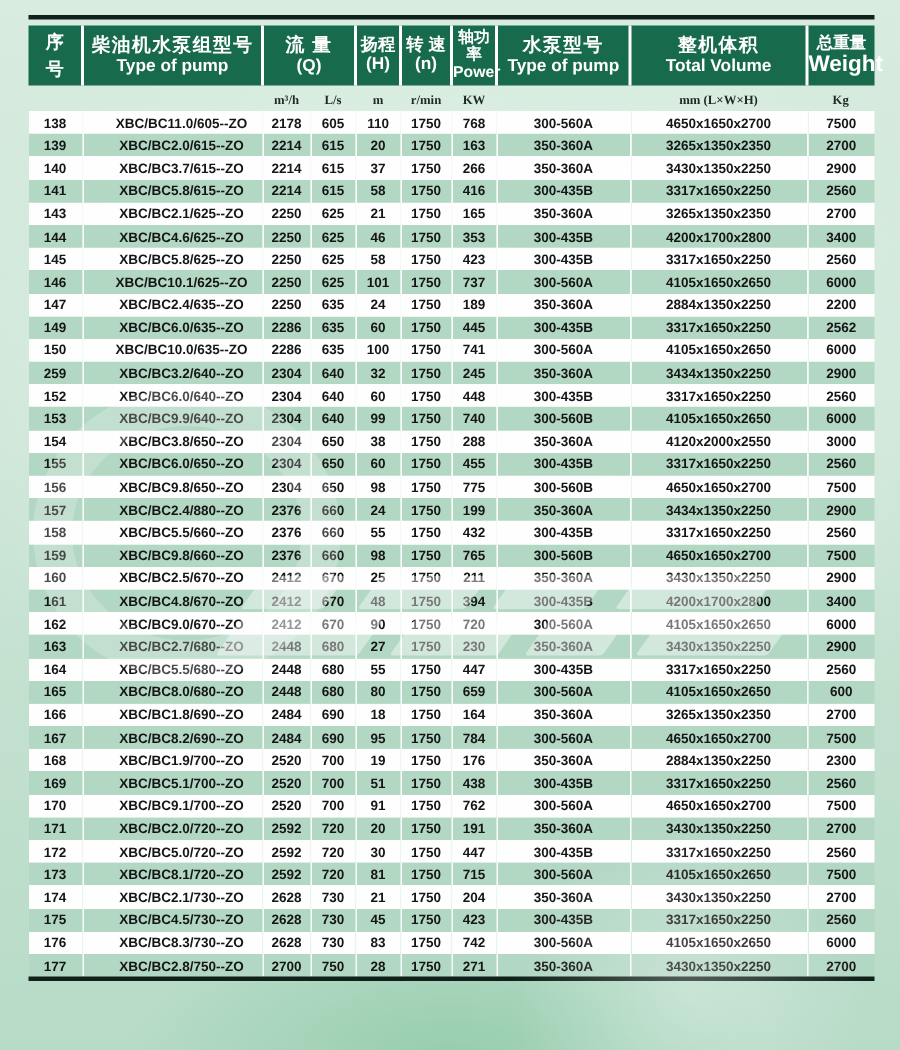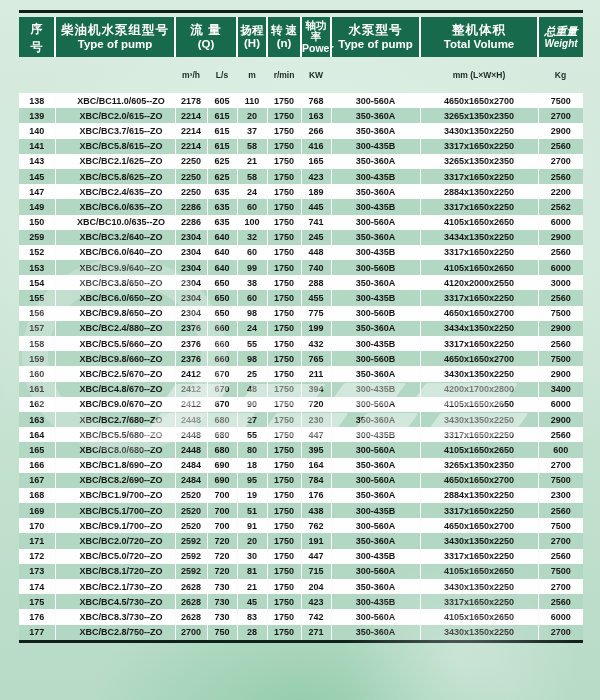--- a/index.html
+++ b/index.html
@@ -31,27 +31,27 @@
   .rule { height:3px; background:#10201a; }
   .rule-top { margin-bottom:4px; }
 
   table { width:564px; border-collapse:collapse; table-layout:fixed; }
 
   thead tr.head-row { height:40px; }
   thead tr.head-row th {
     background:#186a4d; color:#fff; font-weight:bold; text-align:center;
     vertical-align:middle; padding:0; border-right:2px solid #fff; line-height:1.1;
   }
-  thead tr.head-row th:last-child { border-right:none;font-style:italic; }
+  thead tr.head-row th:last-child { border-right:none; }
   .zh { display:block; font-size:12.5px; letter-spacing:1px; }
   .en { display:block; font-size:11.5px; letter-spacing:0; }
   .zh-small { display:block; font-size:11.5px; letter-spacing:0; }
   .serial-stack { font-size:12px; line-height:13px; letter-spacing:0; }
 
-  thead tr.units-row { height:36px; }
+  thead tr.units-row { height:17px;font-family:Liberation Serif, serif; }
   thead tr.units-row td {
     background:transparent; color:#1d2b24; font-weight:bold; font-size:8.5px;
     text-align:center; vertical-align:middle; padding:0;
   }
 
   tbody tr { height:15.2px; }
   tbody tr:nth-child(even) td { background:#b2d7c3; }
   tbody tr:nth-child(odd)  td { background:#fdfefd; }
   tbody td {
     font-size:9px; font-weight:bold; color:#151515; text-align:center;
@@ -122,21 +122,21 @@
           <th>
             <span class="zh">水泵型号</span>
             <span class="en">Type of pump</span>
           </th>
           <th>
             <span class="zh">整机体积</span>
             <span class="en">Total Volume</span>
           </th>
           <th>
             <span class="zh-small" style="font-size:11px">总重量</span>
-            <span class="en" style="font-size:10px">Weight</span>
+            <span class="en" style="font-size:15px">Weight</span>
           </th>
         </tr>
 
         <tr class="units-row">
           <td></td>
           <td></td>
           <td>m³/h</td>
           <td>L/s</td>
           <td>m</td>
           <td>r/min</td>
@@ -202,32 +202,56 @@
     <td>2250</td>
     <td>625</td>
     <td>21</td>
     <td>1750</td>
     <td>165</td>
     <td>350-360A</td>
     <td>3265x1350x2350</td>
     <td>2700</td>
   </tr>
           <tr>
+    <td>144</td>
+    <td class="left">XBC/BC4.6/625--ZO</td>
+    <td>2250</td>
+    <td>625</td>
+    <td>46</td>
+    <td>1750</td>
+    <td>353</td>
+    <td>300-435B</td>
+    <td>4200x1700x2800</td>
+    <td>3400</td>
+  </tr>
+          <tr>
     <td>145</td>
     <td class="left">XBC/BC5.8/625--ZO</td>
     <td>2250</td>
     <td>625</td>
     <td>58</td>
     <td>1750</td>
     <td>423</td>
     <td>300-435B</td>
     <td>3317x1650x2250</td>
     <td>2560</td>
   </tr>
           <tr>
+    <td>146</td>
+    <td class="left">XBC/BC10.1/625--ZO</td>
+    <td>2250</td>
+    <td>625</td>
+    <td>101</td>
+    <td>1750</td>
+    <td>737</td>
+    <td>300-560A</td>
+    <td>4105x1650x2650</td>
+    <td>6000</td>
+  </tr>
+          <tr>
     <td>147</td>
     <td class="left">XBC/BC2.4/635--ZO</td>
     <td>2250</td>
     <td>635</td>
     <td>24</td>
     <td>1750</td>
     <td>189</td>
     <td>350-360A</td>
     <td>2884x1350x2250</td>
     <td>2200</td>
@@ -424,21 +448,21 @@
     <td>3317x1650x2250</td>
     <td>2560</td>
   </tr>
           <tr>
     <td>165</td>
     <td class="left">XBC/BC8.0/680--ZO</td>
     <td>2448</td>
     <td>680</td>
     <td>80</td>
     <td>1750</td>
-    <td>395</td>
+    <td>659</td>
     <td>300-560A</td>
     <td>4105x1650x2650</td>
     <td>600</td>
   </tr>
           <tr>
     <td>166</td>
     <td class="left">XBC/BC1.8/690--ZO</td>
     <td>2484</td>
     <td>690</td>
     <td>18</td>

